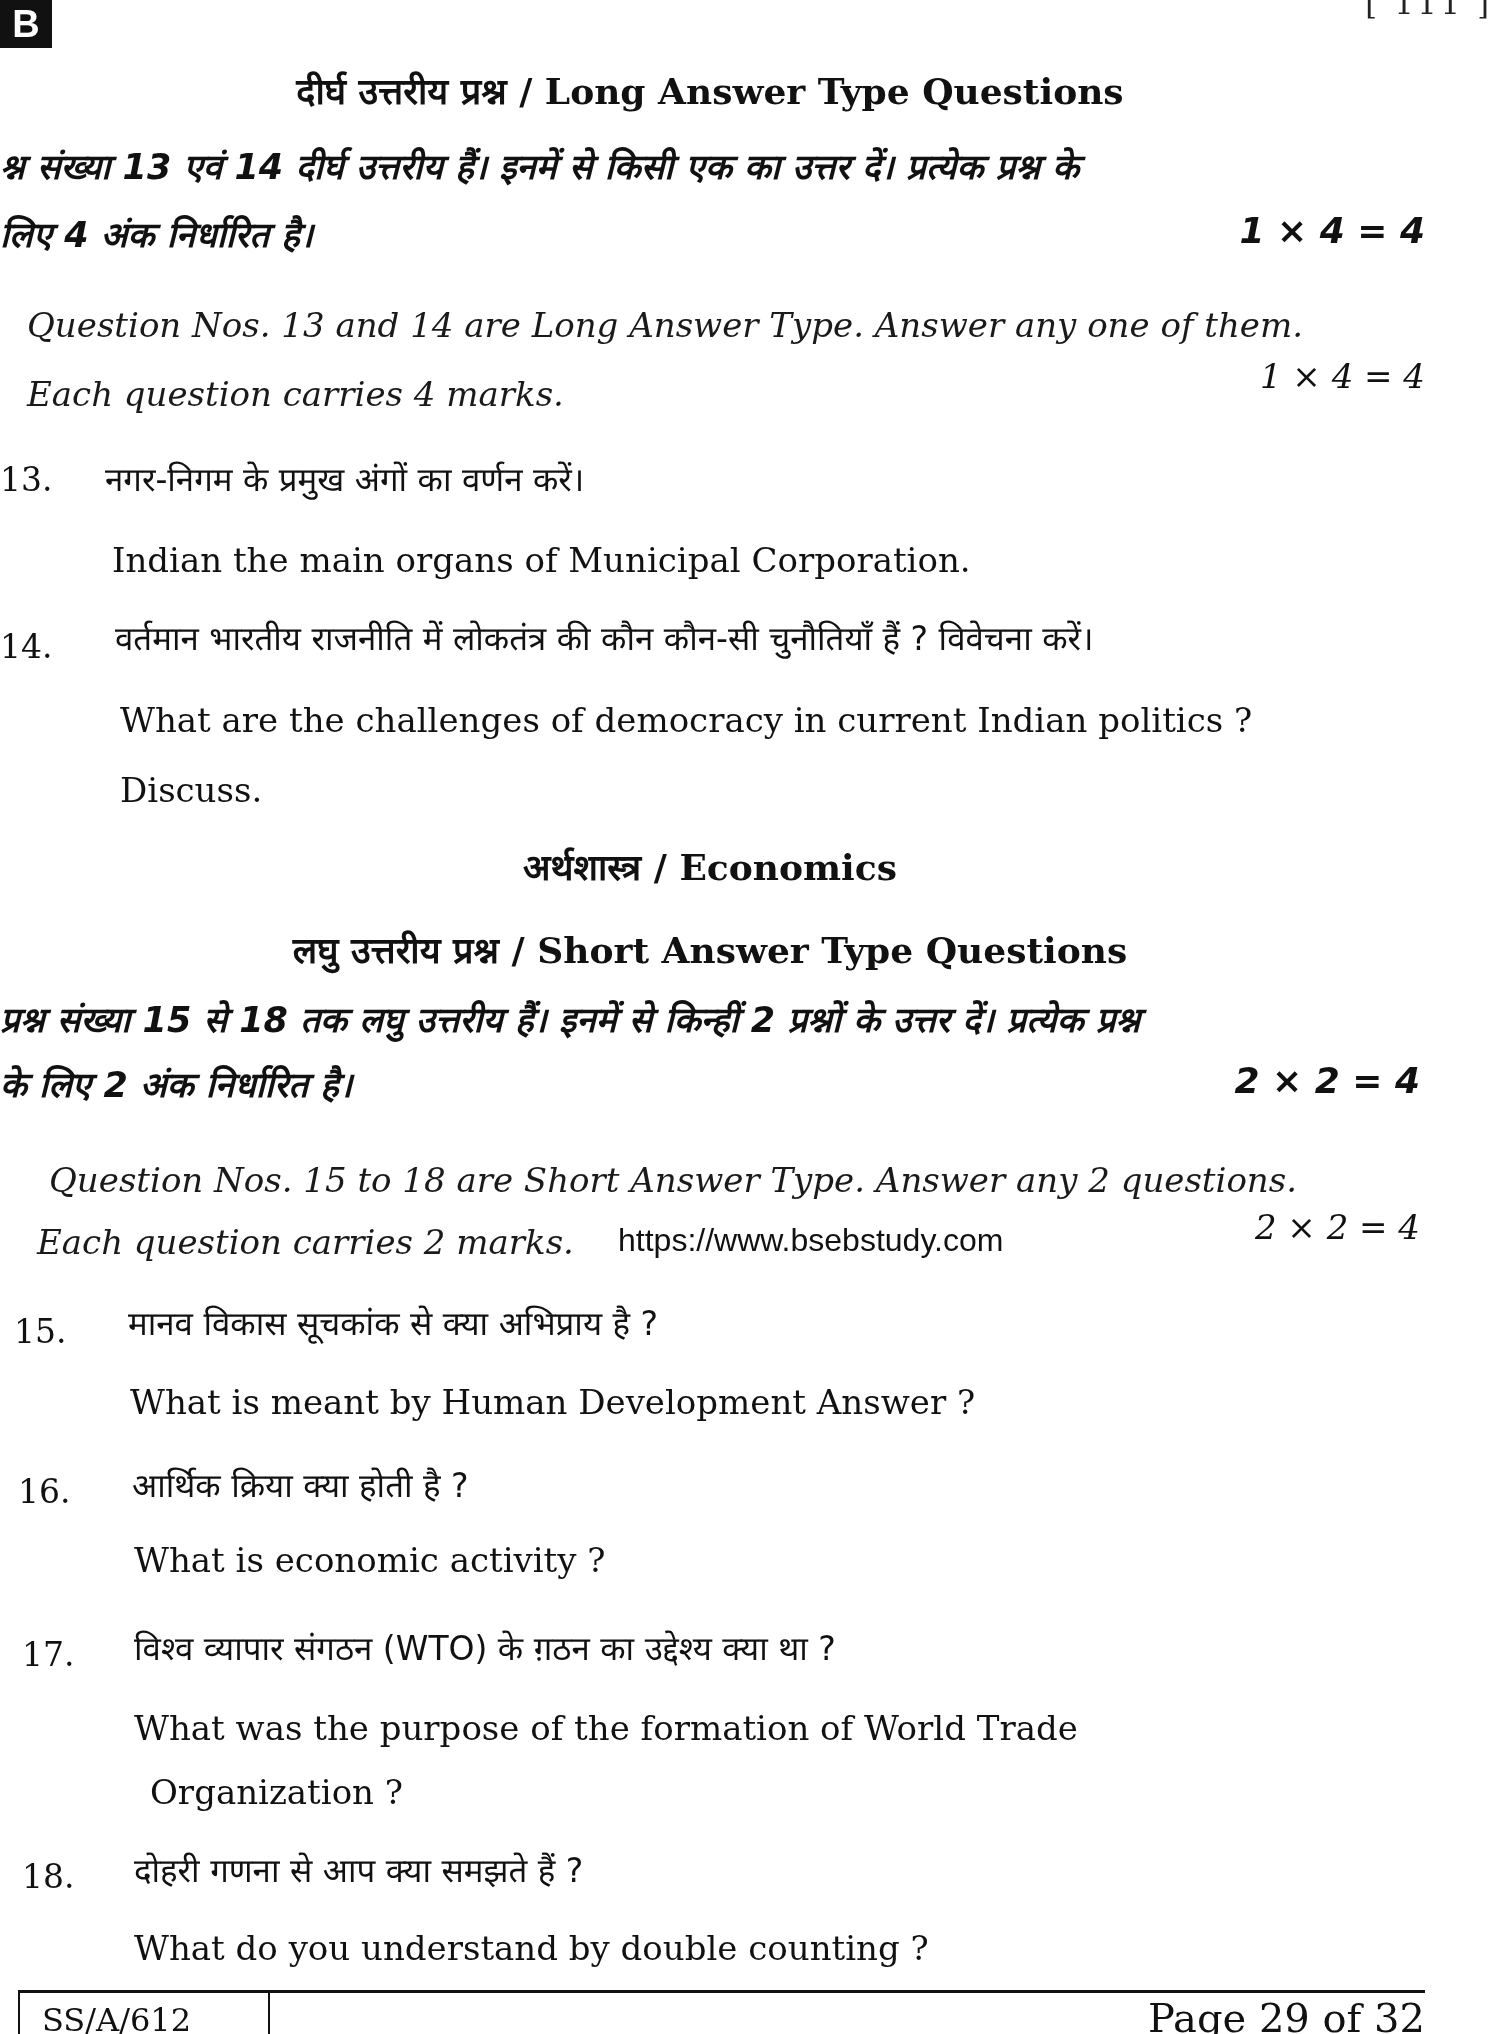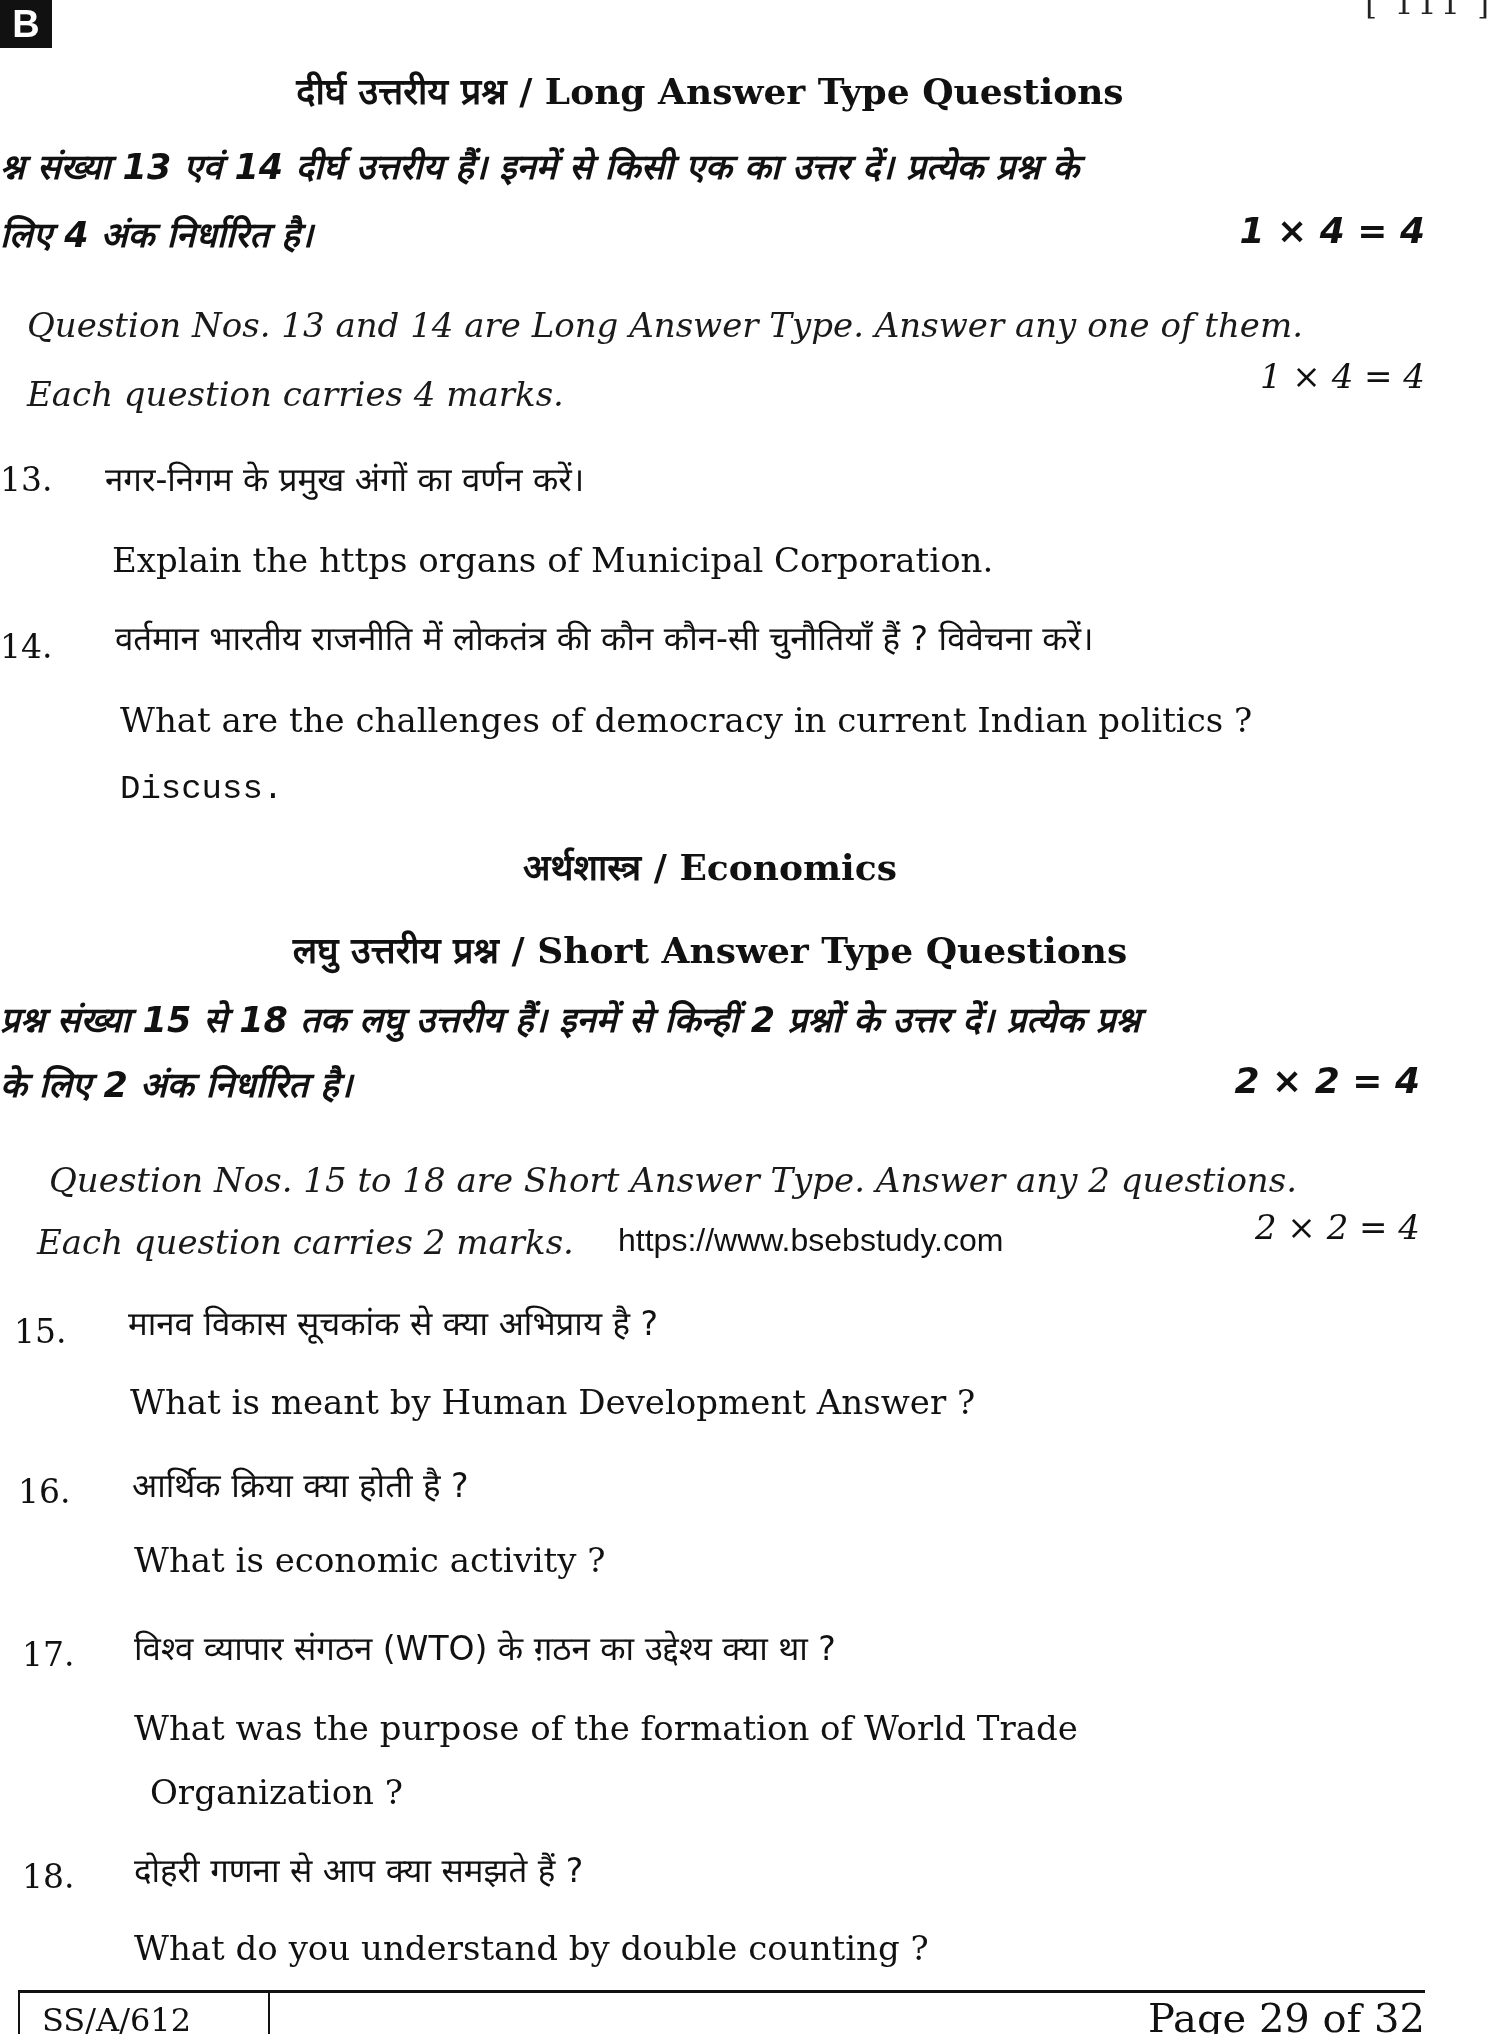--- a/index.html
+++ b/index.html
@@ -38,26 +38,26 @@
 <div class="abs heading" style="top:66px;">दीर्घ उत्तरीय प्रश्न / Long Answer Type Questions</div>
 <div class="abs hindi-inst" style="left:0; top:142px;">श्न संख्या  13 एवं  14 दीर्घ उत्तरीय हैं। इनमें से किसी एक का उत्तर दें। प्रत्येक प्रश्न के</div>
 <div class="abs hindi-inst" style="left:0; top:210px;">लिए 4 अंक निर्धारित है।</div>
 <div class="abs marks-b" style="right:80px; top:210px;">1 × 4 = 4</div>
 <div class="abs eng-inst" style="left:0; top:305px;">Question Nos. 13 and 14 are Long Answer Type. Answer any one of them.</div>
 <div class="abs eng-inst" style="left:0; top:374px;">Each question carries 4 marks.</div>
 <div class="abs marks-i" style="right:80px; top:356px;">1 × 4 = 4</div>
 
 <div class="abs qnum" style="left:0; top:460px;">13.</div>
 <div class="abs qhi" style="left:105px; top:456px;">नगर-निगम के प्रमुख अंगों का वर्णन करें।</div>
-<div class="abs qen" style="left:112px; top:540px;">Explain the https organs of Municipal Corporation.</div>
+<div class="abs qen" style="left:112px; top:540px;">Indian the main organs of Municipal Corporation.</div>
 
 <div class="abs qnum" style="left:0; top:627px;">14.</div>
 <div class="abs qhi" style="left:115px; top:615px;">वर्तमान भारतीय राजनीति में लोकतंत्र की कौन कौन-सी चुनौतियाँ हैं ? विवेचना करें।</div>
 <div class="abs qen" style="left:120px; top:700px;">What are the challenges of democracy in current Indian politics ?</div>
-<div class="abs qen" style="left:120px; top:770px;font-family:Liberation Mono, monospace;">Discuss.</div>
+<div class="abs qen" style="left:120px; top:770px;">Discuss.</div>
 
 <div class="abs heading" style="top:842px;">अर्थशास्त्र / Economics</div>
 <div class="abs heading" style="top:925px;">लघु उत्तरीय प्रश्न / Short Answer Type Questions</div>
 <div class="abs hindi-inst" style="left:0; top:995px;">प्रश्न संख्या  15 से  18 तक लघु उत्तरीय हैं। इनमें से किन्हीं 2 प्रश्नों के उत्तर दें। प्रत्येक प्रश्न</div>
 <div class="abs hindi-inst" style="left:0; top:1060px;">के लिए 2 अंक निर्धारित है।</div>
 <div class="abs marks-b" style="right:85px; top:1060px;">2 × 2 = 4</div>
 <div class="abs eng-inst" style="left:22px; top:1160px;">Question Nos. 15 to 18 are Short Answer Type. Answer any 2 questions.</div>
 <div class="abs eng-inst" style="left:10px; top:1222px;">Each question carries 2 marks.</div>
 <div class="abs url" style="left:618px; top:1222px;">https://www.bsebstudy.com</div>
 <div class="abs marks-i" style="right:85px; top:1207px;">2 × 2 = 4</div>

